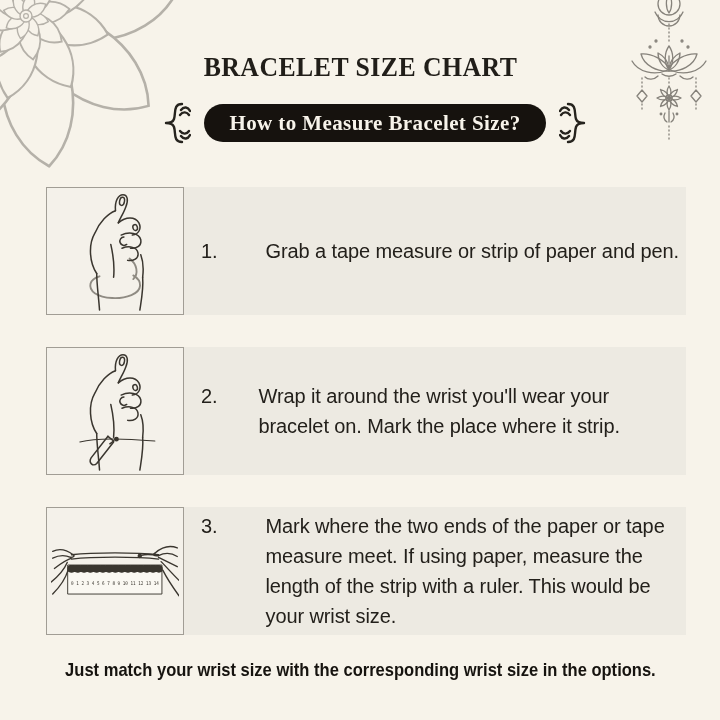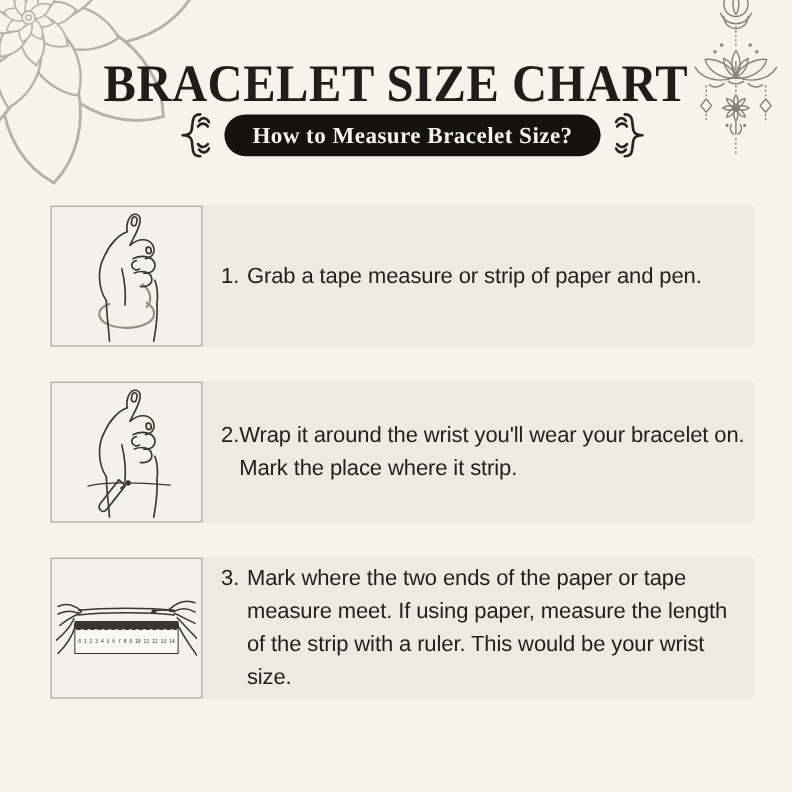--- a/index.html
+++ b/index.html
@@ -8,41 +8,41 @@
     --mandala:#b5b1a9; --box-border:#a19d95;
   }
   html,body{margin:0;padding:0;}
   body{font-family:"Liberation Sans",sans-serif;background:#fff;}
   .canvas{position:relative;width:720px;height:720px;background:var(--page-bg);overflow:hidden;}
 
   .corner-mandala{position:absolute;left:-10px;top:-12px;width:220px;height:200px;pointer-events:none;}
   .hanging-ornament{position:absolute;right:6px;top:0;width:90px;height:170px;pointer-events:none;}
 
   .page-title{position:absolute;top:53px;left:0;width:100%;text-align:center;
-    font-family:"Liberation Serif",serif;font-weight:700;font-size:48px;line-height:1;
+    font-family:"Liberation Serif",serif;font-weight:700;font-size:28px;line-height:1;
     color:var(--ink);letter-spacing:.5px;}
   .page-title .squeeze{display:inline-block;transform:scaleX(.92);transform-origin:center;}
 
   .badge-row{position:absolute;top:101px;left:0;width:100%;display:flex;align-items:center;justify-content:center;gap:13px;padding-left:15px;}
   .flourish{width:36px;height:44px;flex:none;}
   .flourish.right{transform:scaleX(-1);}
   .how-badge{display:inline-flex;align-items:center;height:38px;padding:0 25px;border-radius:19px;
     background:var(--badge-bg);color:var(--badge-text);font-family:"Liberation Serif",serif;
     font-weight:700;font-size:21px;letter-spacing:.4px;white-space:nowrap;}
 
   .steps{position:absolute;left:46px;top:187px;width:640px;}
   .step-row{display:flex;height:128px;margin-bottom:32px;background:var(--row-bg);}
   .illus-box{flex:none;width:138px;height:128px;box-sizing:border-box;border:1px solid var(--box-border);
     background:var(--box-bg);display:flex;align-items:center;justify-content:center;}
   .illus-box svg{width:128px;height:120px;display:block;}
   .step-text{flex:1;display:flex;align-items:center;padding:0 4px 0 17px;}
   .step-line{display:flex;font-size:20px;line-height:1.5;letter-spacing:-.1px;color:#23201b;}
   .step-num{flex:none;margin-right:7px;}
   .step-row:nth-child(2) .step-num{margin-right:0;}
-  .step-body{flex:1;}
+  .step-body{flex:1;margin-left:41px;}
 
   .footer-note{position:absolute;top:659px;left:0;width:100%;text-align:center;
     font-weight:700;font-size:19px;color:#16130f;white-space:nowrap;}
   .footer-note .squeeze{display:inline-block;transform:scaleX(.87);transform-origin:center;}
 
   .sk{stroke:var(--sketch);fill:none;stroke-width:1.6;stroke-linecap:round;stroke-linejoin:round;}
   .gray{stroke:#8f8b83;fill:none;stroke-width:2;stroke-linecap:round;}
   .deco{stroke:var(--deco);fill:none;stroke-width:1.3;stroke-linecap:round;stroke-linejoin:round;}
   .mnd{stroke:var(--mandala);fill:var(--page-bg);}
 </style>
@@ -276,14 +276,17 @@
       <div class="step-text">
         <div class="step-line">
           <span class="step-num">3.</span>
           <span class="step-body">Mark where the two ends of the paper or tape measure meet. If using paper, measure the length of the strip with a ruler. This would be your wrist size.</span>
         </div>
       </div>
     </div>
 
   </div>
 
+  <div class="footer-note">
+    <span class="squeeze">Just match your wrist size with the corresponding wrist size in the options.</span>
+  </div>
 
 </div>
 
 </body></html>

